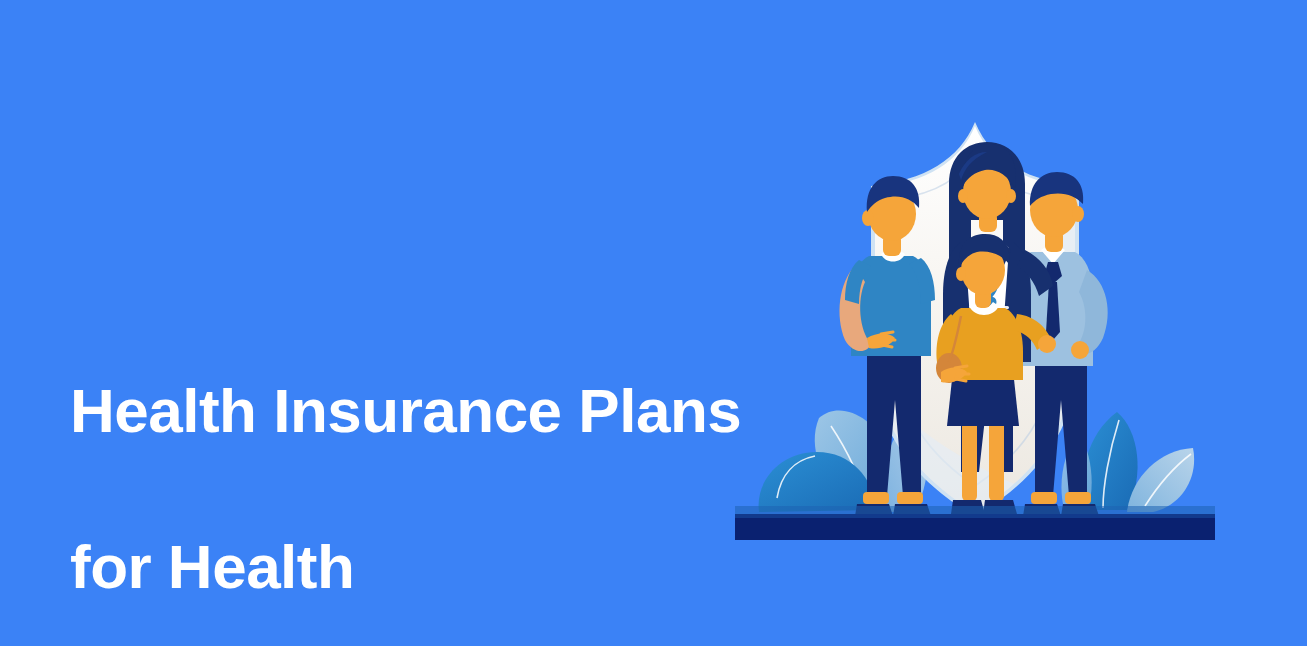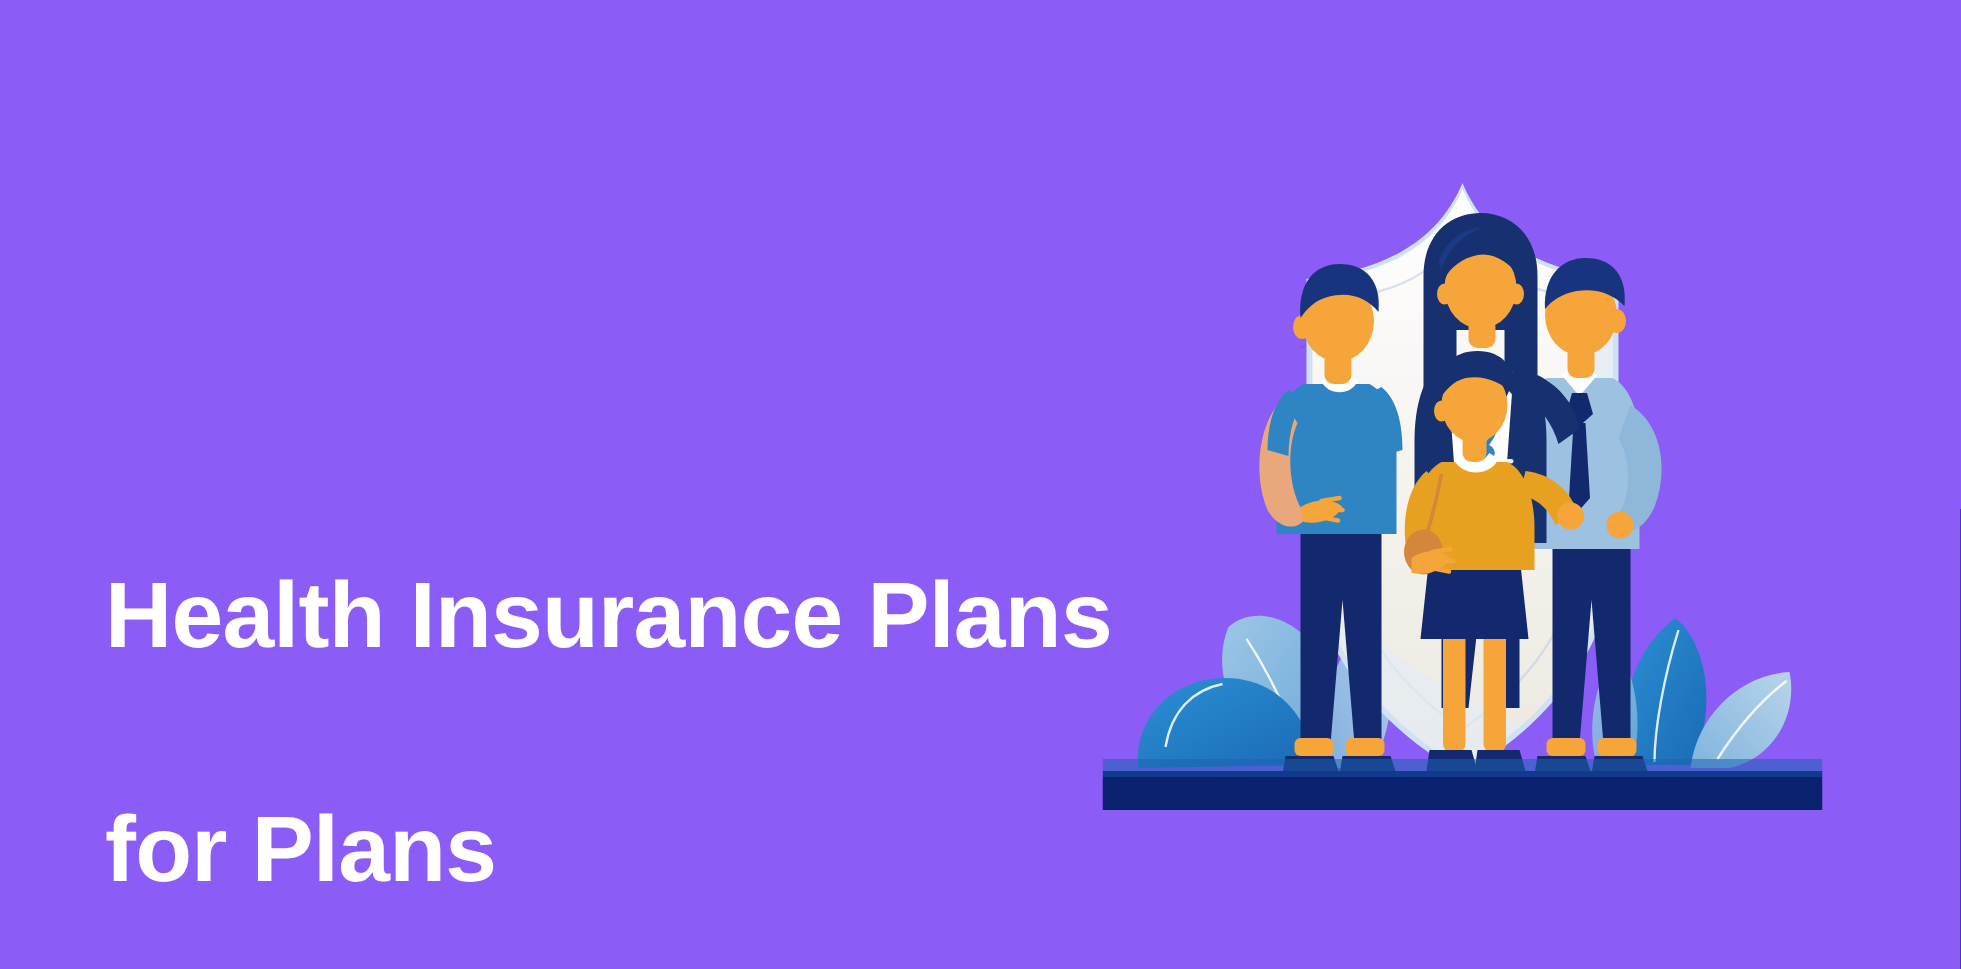--- a/index.html
+++ b/index.html
@@ -35,25 +35,25 @@
     left: 735px;
     top: 100px;
     width: 480px;
     height: 440px;
   }
   #illustration svg { display: block; }
 </style>
 </head>
 <body style="background: rgb(10, 33, 112);">
 
-<div id="banner" style="background: #8b5cf6;">
+<div id="banner" style="background: #3b82f6;">
 
   <h1 id="headline" style="color: rgb(255, 255, 255);">
     <span class="hl-line">Health Insurance Plans</span>
-    <span class="hl-line">for Plans</span>
+    <span class="hl-line">for Health</span>
   </h1>
 
   <div id="illustration">
     <svg width="480" height="440" viewBox="0 0 480 440" xmlns="http://www.w3.org/2000/svg" aria-hidden="true">
       <defs>
         <linearGradient id="gShield" x1="0" y1="0" x2="0" y2="1">
           <stop offset="0%" stop-color="#ffffff"></stop>
           <stop offset="55%" stop-color="#f5f2ed"></stop>
           <stop offset="100%" stop-color="#ece8e1"></stop>
         </linearGradient>

